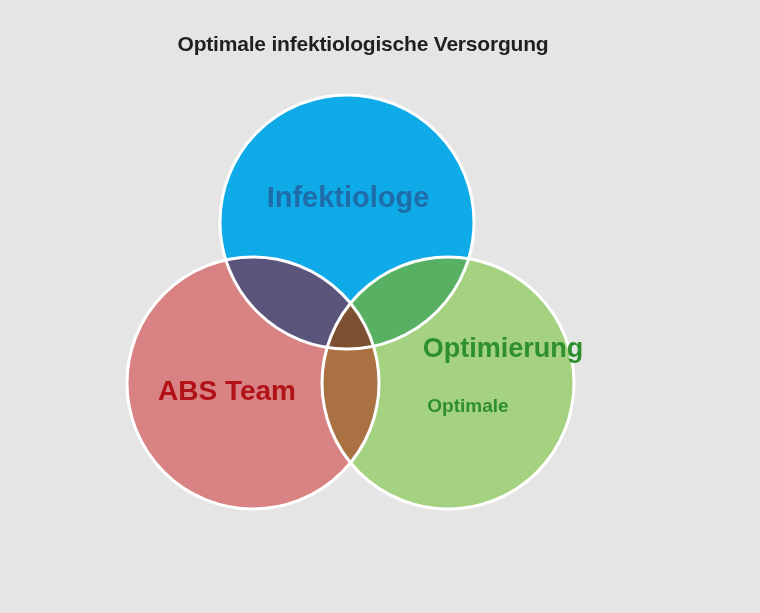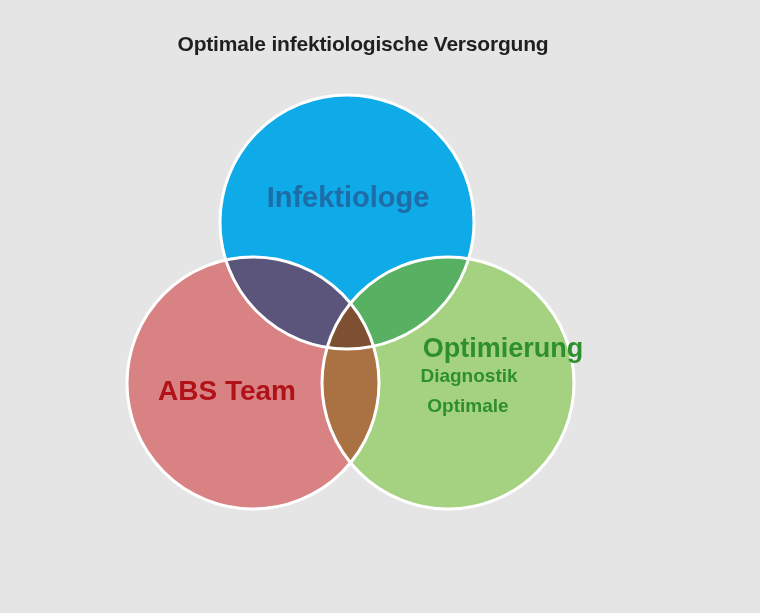--- a/index.html
+++ b/index.html
@@ -101,18 +101,17 @@
     <circle class="ring" cx="253" cy="383" r="126" stroke="#ffffff"></circle>
     <circle class="ring" cx="448" cy="383" r="126" stroke="#ffffff"></circle>
   </svg>
 
   <div class="abs label-blue" style="color:#1e6ca8">Infektiologe</div>
 
   <div class="abs label-red" style="color:#b01218">ABS Team</div>
 
   <div class="abs label-green" style="color:#2e8f2e">Optimierung</div>
 
-  <div class="abs sub-green sub-1" style="color:#2e8f2e">Diagnostik</div>
 
   <div class="abs sub-green sub-2" style="color:#2e8f2e">Optimale</div>
 
 
 </div>
 
 </body></html>

